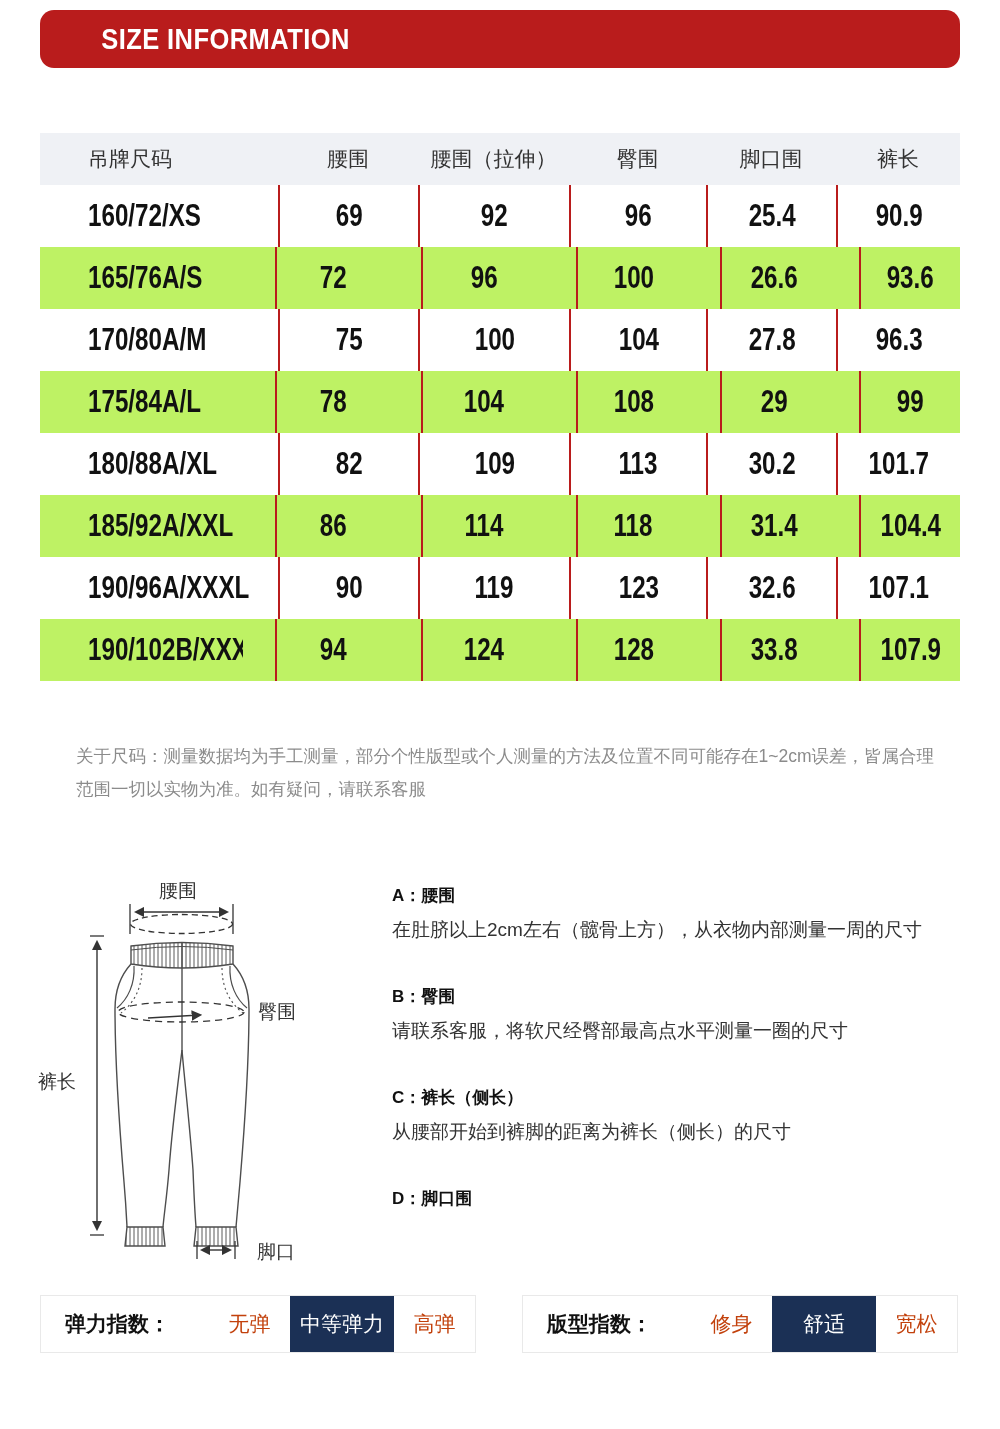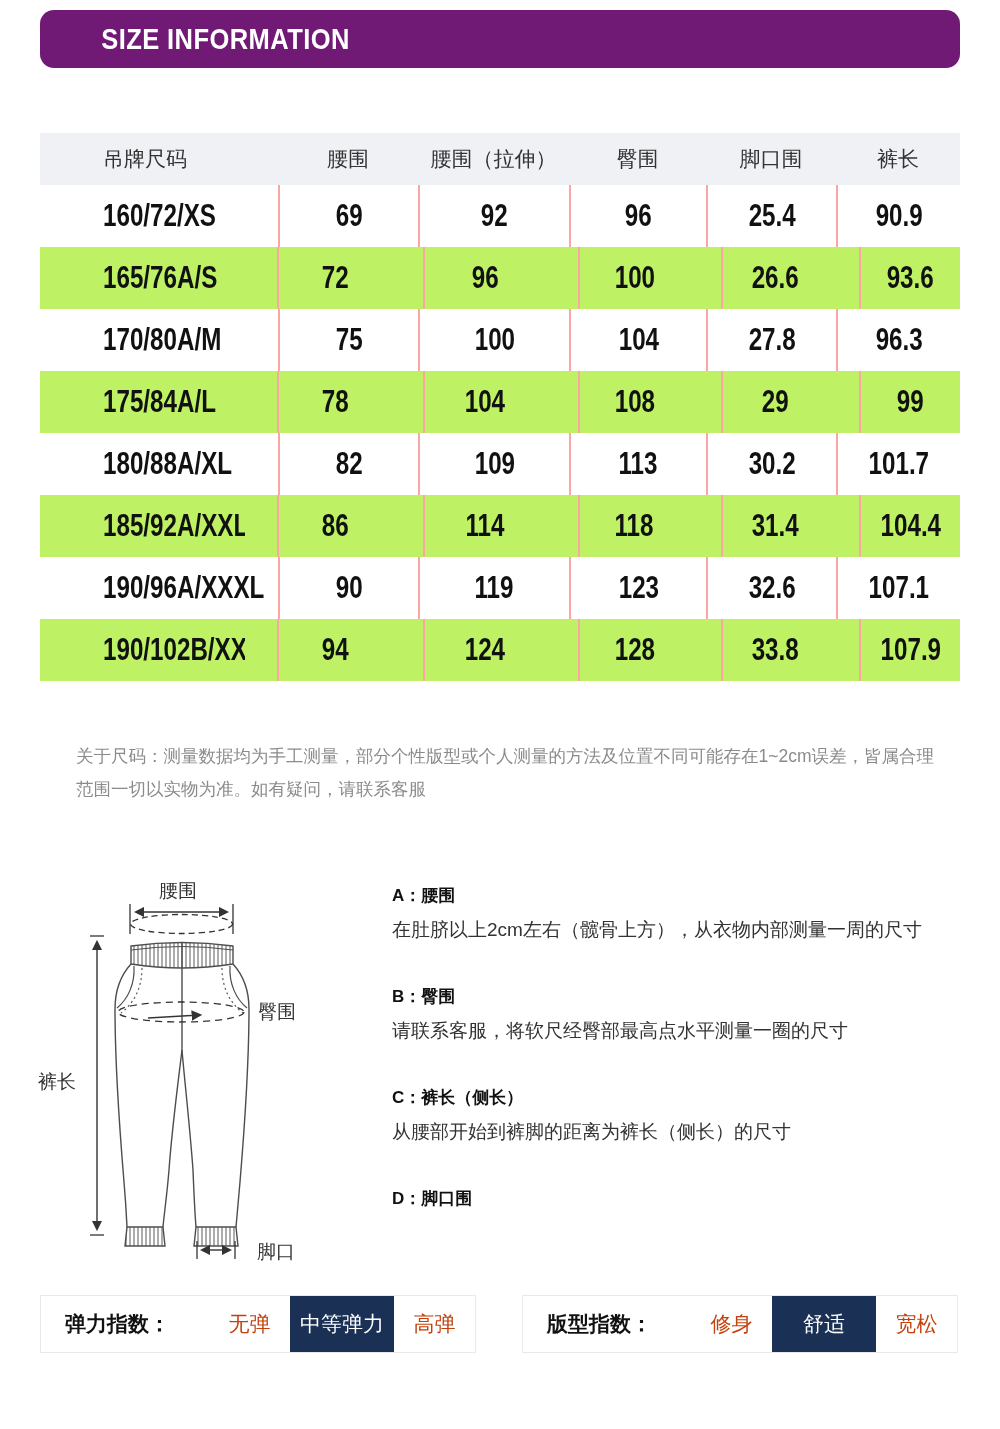--- a/index.html
+++ b/index.html
@@ -1,33 +1,33 @@
 <!DOCTYPE html>
 <html><head>
 <meta charset="utf-8">
 <style>
   html,body{margin:0;padding:0;background:#ffffff;}
   .page{position:relative;width:1000px;height:1429px;background:#ffffff;overflow:hidden;
         font-family:"Liberation Sans","DejaVu Sans",sans-serif;color:#1c1c1c;}
 
   
   .banner{position:absolute;left:40px;top:10px;width:920px;height:58px;
-          background:#701a75;border-radius:14px;display:flex;align-items:center;}
+          background:#b91c1c;border-radius:14px;display:flex;align-items:center;}
   .banner-title{color:#ffffff;font-weight:700;font-size:30px;letter-spacing:0.5px;
           padding-left:72px;display:inline-block;transform:scaleX(0.85);transform-origin:left center;white-space:nowrap;}
 
   
   .size-table{position:absolute;left:40px;top:133px;width:920px;}
   .tr{display:flex;width:920px;height:62px;}
   .tr.thead{height:52px;background:#eff1f5;}
   .tr.alt{background:#bef264;gap:32px;}
   .td{box-sizing:border-box;display:flex;align-items:center;justify-content:center;overflow:hidden;}
-  .c0{width:238px;justify-content:flex-start;padding-left:63px;}
+  .c0{width:238px;justify-content:flex-start;padding-left:48px;}
   .c1{width:140px;}.c2{width:151px;}.c3{width:137px;}.c4{width:130px;}.c5{width:124px;}
-  .tr:not(.thead) .td + .td{border-left:2px solid #fca5a5;}
+  .tr:not(.thead) .td + .td{border-left:2px solid #b91c1c;}
   .th{font-size:21px;color:#333333;font-weight:400;}
   .num{font-size:31px;font-weight:700;color:#111111;display:inline-block;
        transform:scaleX(0.78);transform-origin:center;white-space:nowrap;}
   .c0 .num{transform-origin:left center;}
 
   
   .note{position:absolute;left:76px;top:740px;width:885px;font-size:17.5px;line-height:33px;color:#8b8b8b;}
 
   
   .diagram{position:absolute;left:20px;top:860px;width:340px;height:420px;}

